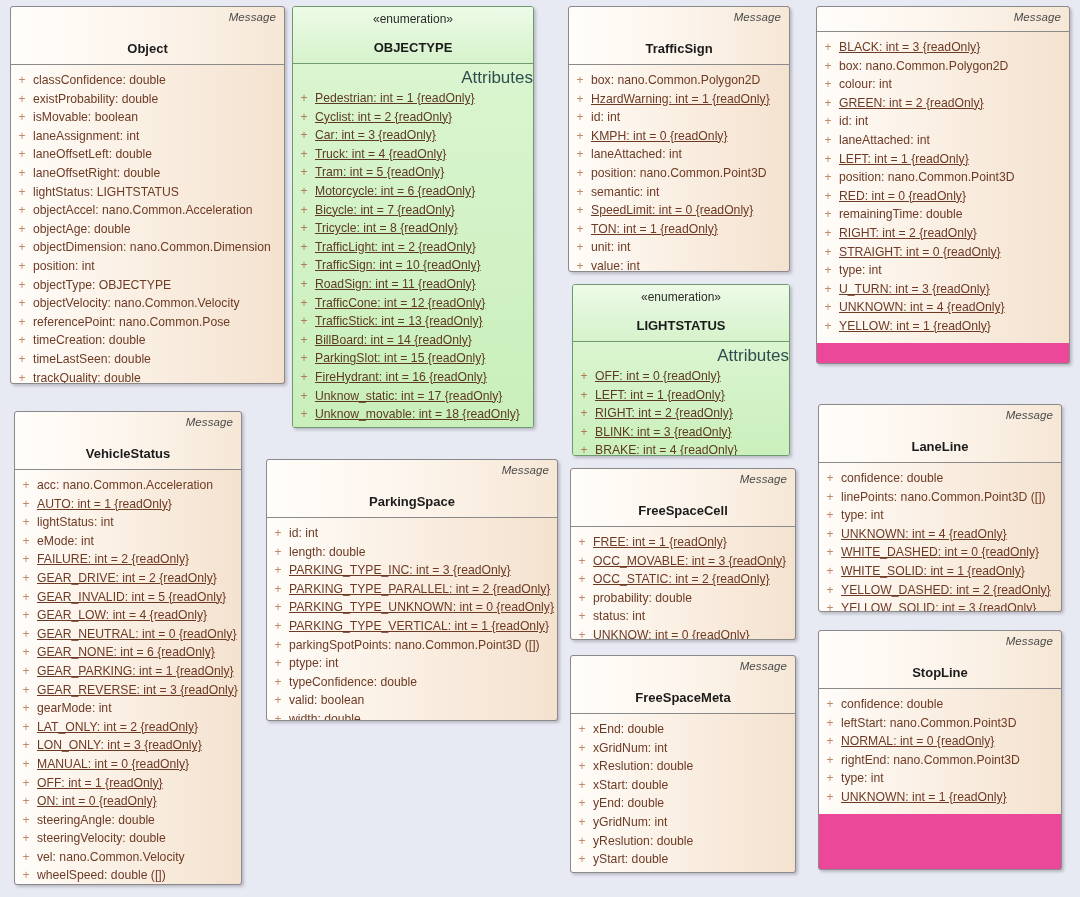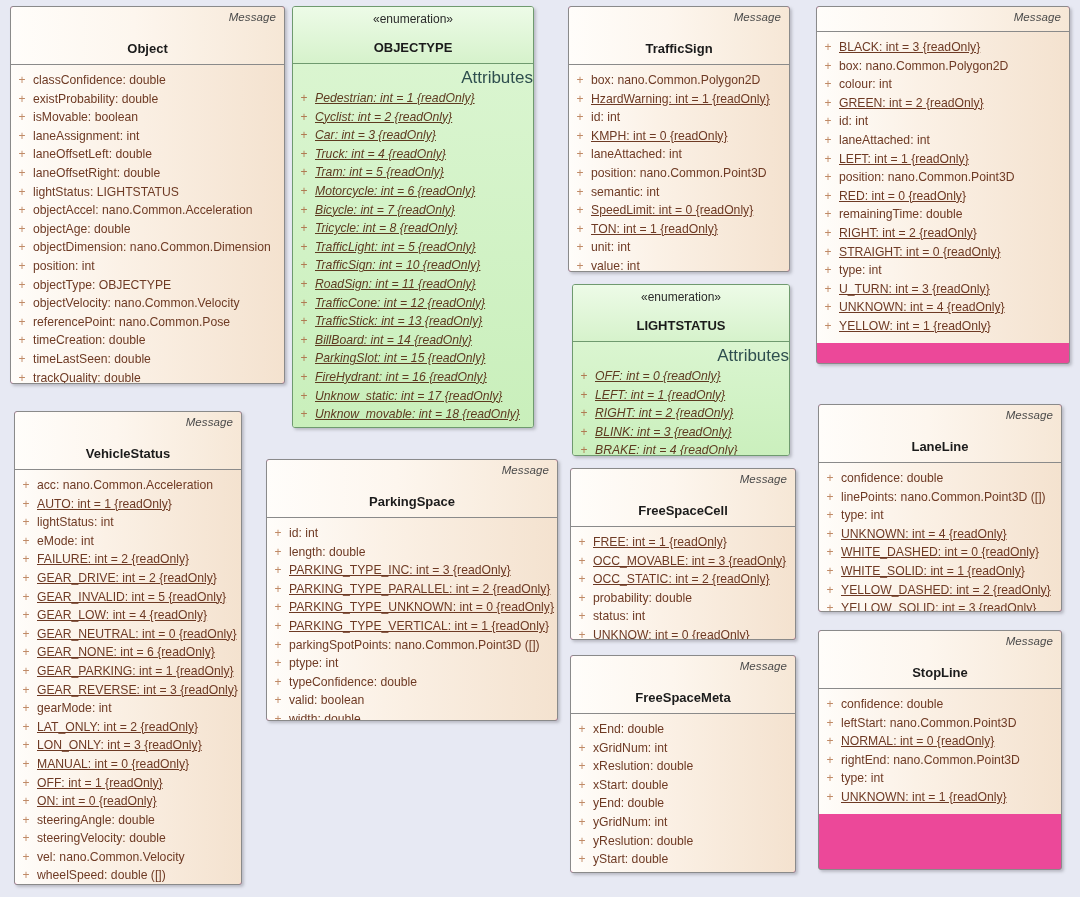--- a/index.html
+++ b/index.html
@@ -116,21 +116,21 @@
     color: #2f4f4f;
     padding: 1px 0 2px 0;
     line-height: 18px;
     white-space: nowrap;
     text-align: right;
   }
   .uml-box.enum .attr {
     color: #5c3a1e;
   }
   .uml-box.enum .attr .vis { color: #b07a52; }
-  .uml-box.enum .attr .txt { color: #5e3b20; font-style: italic; }
+  .uml-box.enum .attr .txt { color: #5e3b20; }
 </style>
 </head>
 <body>
 
 <div id="canvas">
     <div class="uml-box" style="left: 10px; top: 6px; width: 275px; height: 378px;">
       <div class="hdr">
         <div class="stereo-right">Message</div>
         <div class="cls-name">Object</div>
       </div>
@@ -239,21 +239,21 @@
         <div class="attr static">
           <span class="vis">+</span>
           <span class="txt">Bicycle: int = 7 {readOnly}</span>
         </div>
         <div class="attr static">
           <span class="vis">+</span>
           <span class="txt">Tricycle: int = 8 {readOnly}</span>
         </div>
         <div class="attr static">
           <span class="vis">+</span>
-          <span class="txt">TrafficLight: int = 5 {readOnly}</span>
+          <span class="txt">TrafficLight: int = 2 {readOnly}</span>
         </div>
         <div class="attr static">
           <span class="vis">+</span>
           <span class="txt">TrafficSign: int = 10 {readOnly}</span>
         </div>
         <div class="attr static">
           <span class="vis">+</span>
           <span class="txt">RoadSign: int = 11 {readOnly}</span>
         </div>
         <div class="attr static">

